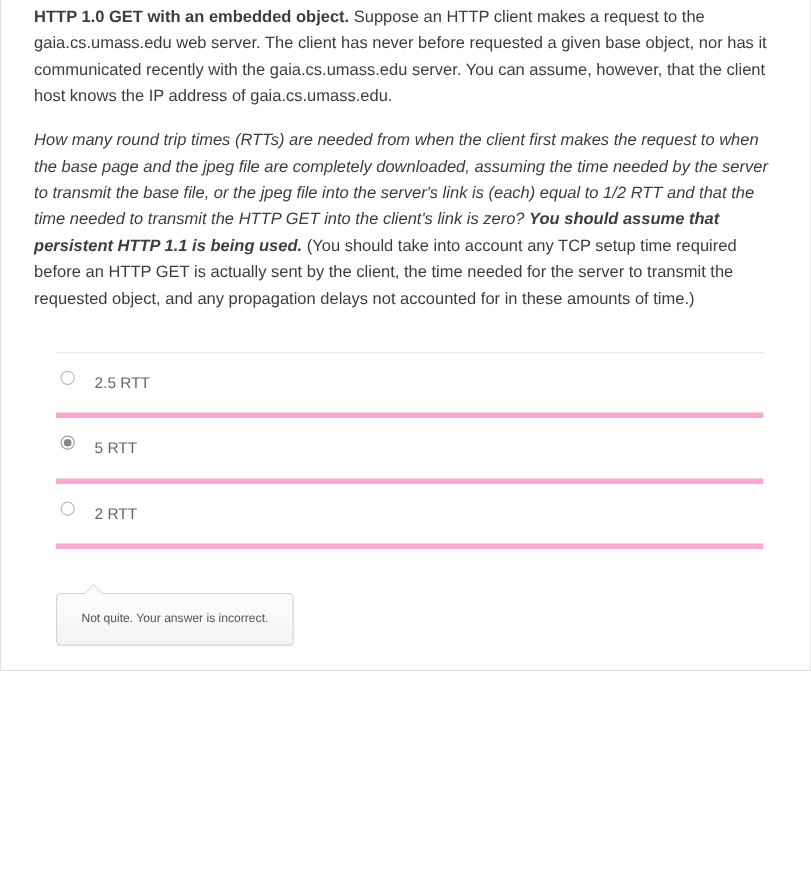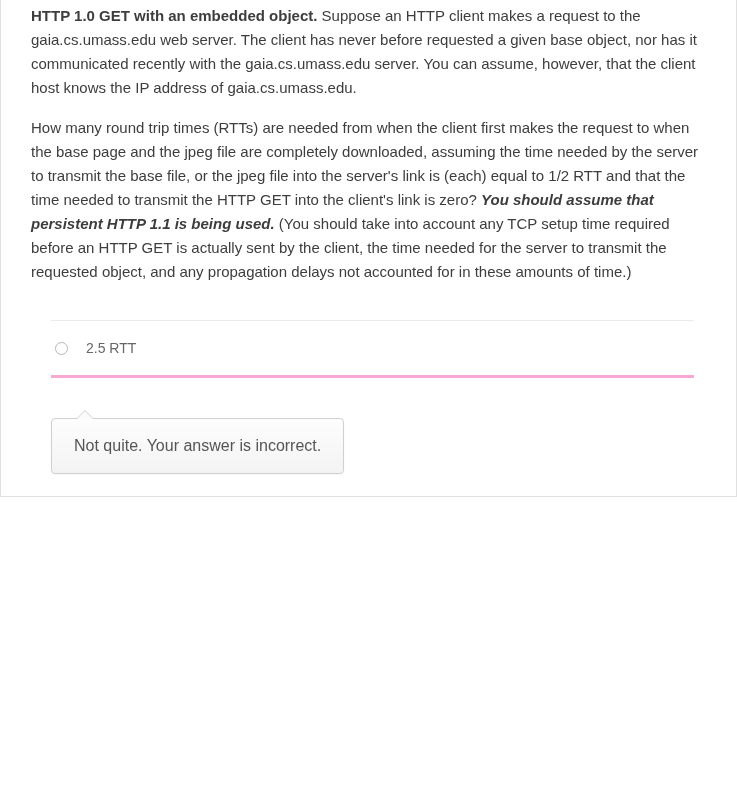--- a/index.html
+++ b/index.html
@@ -22,35 +22,35 @@
       background: #fff;
     }
     .question-text p {
       margin-bottom: 16px;
       color: #3d3d3d;
     }
     .question-text .bold {
       font-weight: 700;
     }
     .question-text .italic {
+      font-style: italic;
     }
     .question-text .bold-italic {
       font-weight: 700;
       font-style: italic;
     }
     .options {
       margin-top: 36px;
       padding-left: 20px;
       padding-right: 20px;
     }
     .option {
-      border-bottom: 3px solid #f9a8d4;
+      border-bottom: 5px solid #f9a8d4;
       padding: 16px 4px 16px 4px;
       display: flex;
-      align-items: center;
       cursor: pointer;
     }
     .option:first-child {
       border-top: 1px solid #eaeaea;
     }
     .radio {
       width: 13px;
       height: 13px;
       border: 1px solid #b7b7b7;
       border-radius: 50%;
@@ -80,21 +80,21 @@
       padding-left: 20px;
       position: relative;
     }
     .feedback {
       display: inline-block;
       background: linear-gradient(#fdfdfd, #f3f3f3);
       border: 1px solid #d0d0d0;
       border-radius: 4px;
       padding: 14px 22px;
       color: #555;
-      font-size: 16px;
+      font-size: 11px;
       position: relative;
       box-shadow: 0 1px 2px rgba(0,0,0,0.04);
     }
     .feedback::before {
       content: "";
       position: absolute;
       top: -9px;
       left: 24px;
       width: 0;
       height: 0;
@@ -126,19 +126,27 @@
     <p>
       <span class="italic">How many round trip times (RTTs) are needed from when the client first makes the request to when the base page and the jpeg file are completely downloaded, assuming the time needed by the server to transmit the base file, or the jpeg file into the server's link is (each) equal to 1/2 RTT and that the time needed to transmit the HTTP GET into the client's link is zero? </span><span class="bold-italic">You should assume that persistent HTTP 1.1 is being used.</span><span>  (You should take into account any TCP setup time required before an HTTP GET is actually sent by the client,  the time needed for the server to transmit the requested object, and any propagation delays not accounted for in these amounts of time.)</span>
     </p>
   </div>
 
   <div class="options">
     <div class="option">
       <span class="radio"></span>
       <span class="option-label">2.5 RTT</span>
     </div>
+    <div class="option">
+      <span class="radio selected"></span>
+      <span class="option-label">5 RTT</span>
+    </div>
+    <div class="option">
+      <span class="radio"></span>
+      <span class="option-label">2 RTT</span>
+    </div>
   </div>
 
   <div class="feedback-wrap">
     <div class="feedback">Not quite. Your answer is incorrect.</div>
   </div>
 
 </div>
 
 </body></html>

